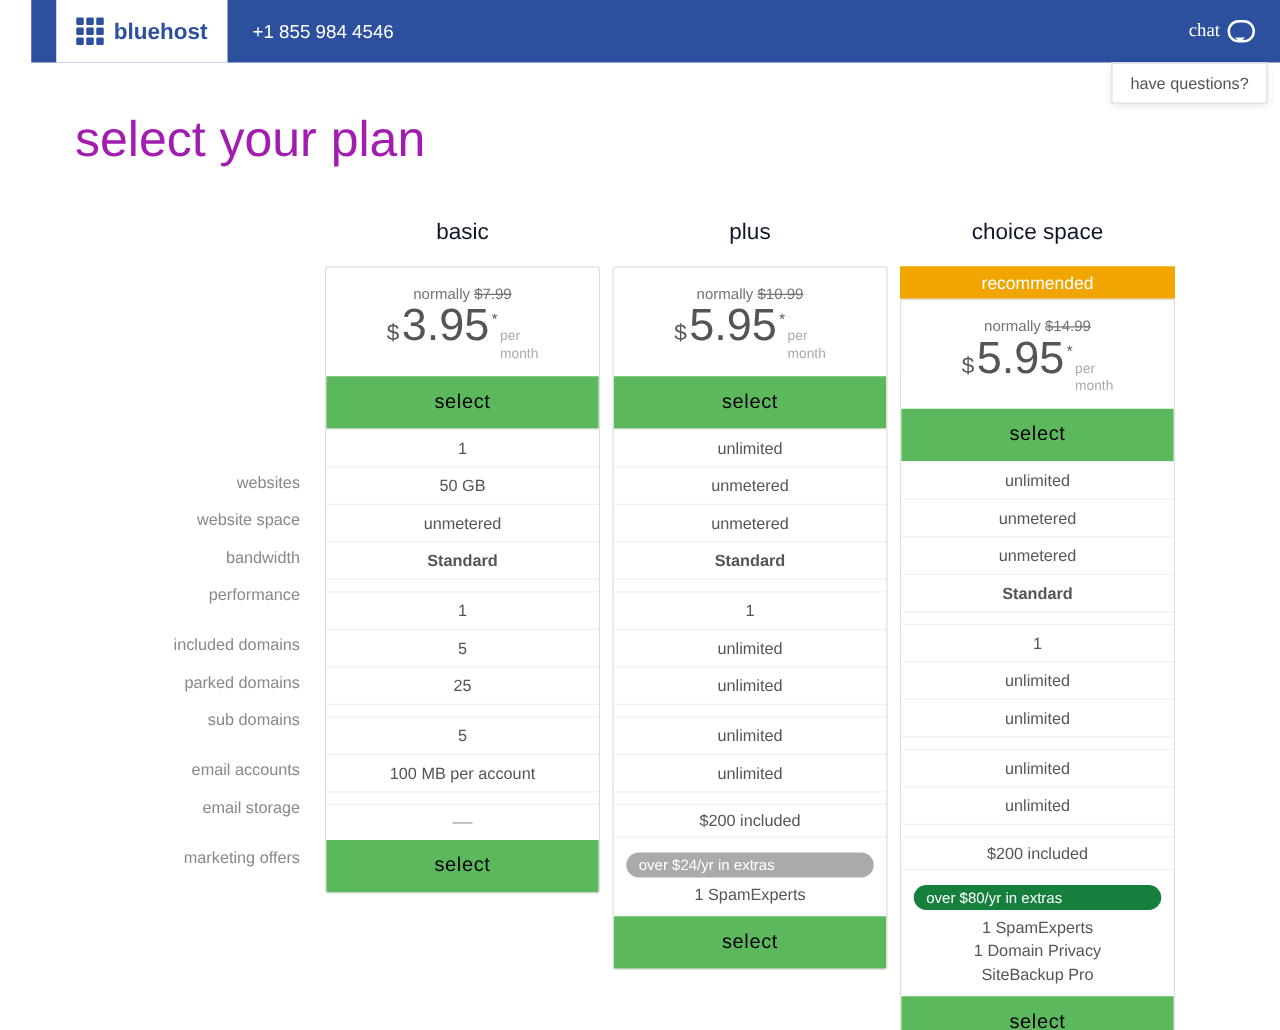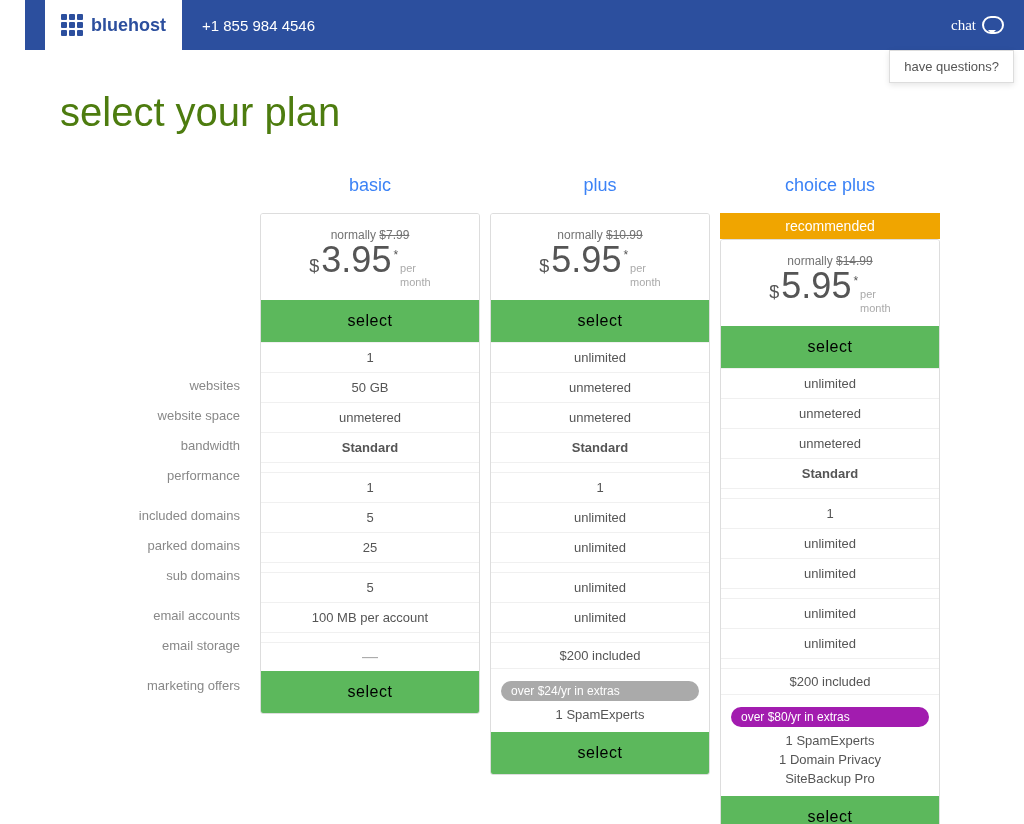--- a/index.html
+++ b/index.html
@@ -83,21 +83,21 @@
       z-index: 10;
     }
 
     
     .main {
       padding: 40px 60px;
     }
     .page-title {
       font-size: 40px;
       font-weight: 300;
-      color: #4d7c0f;
+      color: #a21caf;
       margin-bottom: 40px;
     }
 
     
     .pricing-wrapper {
       display: flex;
       align-items: flex-start;
       gap: 0;
     }
 
@@ -130,21 +130,21 @@
       width: 220px;
     }
     .plan-col.choice-plus {
       width: 220px;
     }
 
     .plan-name {
       text-align: center;
       font-size: 18px;
       font-weight: 300;
-      color: #3b82f6;
+      color: #0f172a;
       margin-bottom: 8px;
       height: 30px;
     }
     .recommended-label {
       background: #f0a500;
       color: #fff;
       text-align: center;
       font-size: 14px;
       padding: 5px;
       font-weight: 400;
@@ -241,21 +241,21 @@
       display: inline-block;
       background: #aaa;
       color: #fff;
       border-radius: 20px;
       padding: 3px 10px;
       font-size: 12px;
       margin: 4px 0;
       width: 100%;
     }
     .extras-badge.blue {
-      background: #a21caf;
+      background: #15803d;
     }
     .extras-item {
       font-size: 13px;
       color: #555;
       text-align: center;
       padding: 2px 0;
     }
     .marketing-dash {
       text-align: center;
       font-size: 16px;
@@ -386,21 +386,21 @@
           </div>
           <div class="extras-section">
             <div class="extras-badge">over $24/yr in extras</div>
             <div class="extras-item">1 SpamExperts</div>
           </div>
           <button class="select-btn">select</button>
         </div>
       </div>
 
       <div class="plan-col choice-plus">
-        <div class="plan-name">choice plus</div>
+        <div class="plan-name">choice space</div>
         <div class="recommended-label">recommended</div>
         <div class="plan-card">
           <div class="price-section">
             <div class="normally">
               <span>normally</span> <span class="strikethrough">$14.99</span>
             </div>
             <div class="price-row">
               <span class="price-dollar">$</span>
               <span class="price-amount">5.95</span>
               <span class="price-asterisk">*</span>

